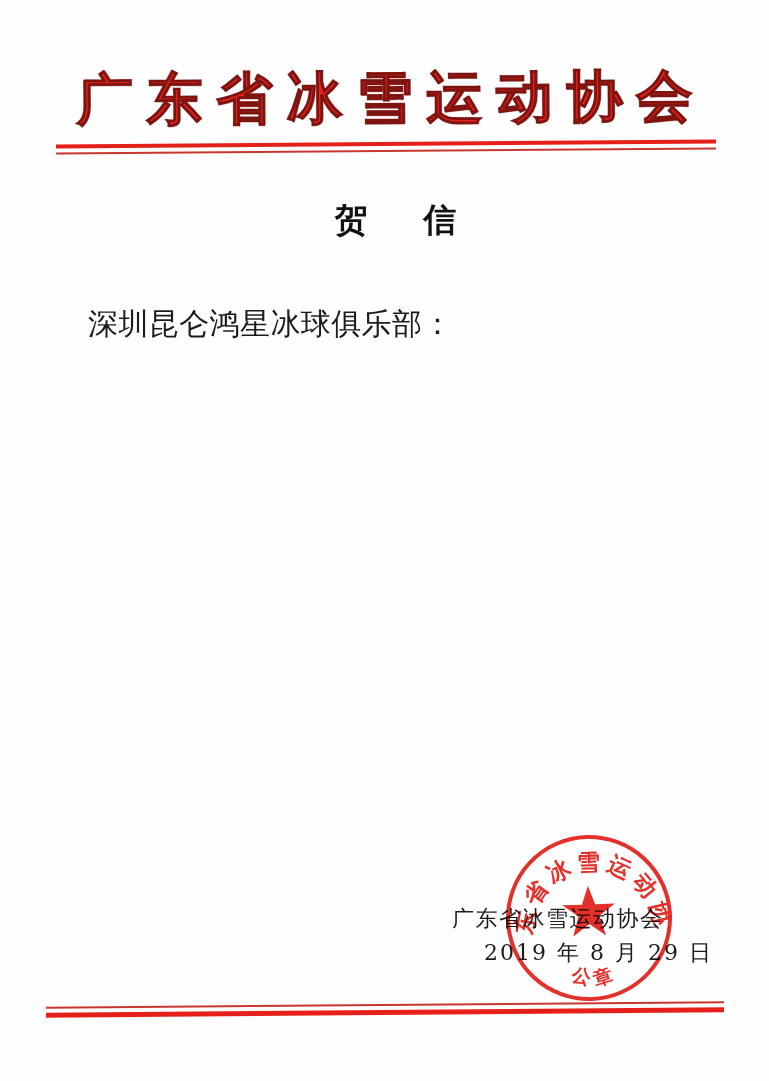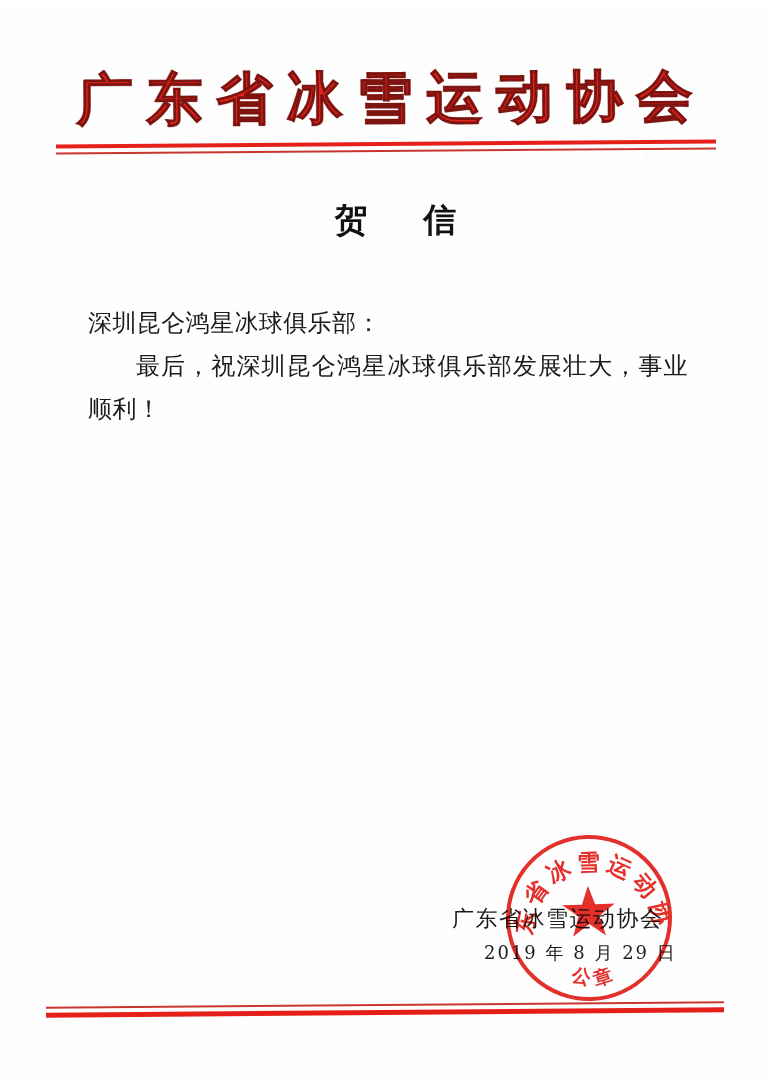--- a/index.html
+++ b/index.html
@@ -92,21 +92,21 @@
   }
 
   
   .letter-body {
     position: absolute;
     left: 88px;
     top: 298px;
     width: 600px;
     color: #1b1b1b;
     font-family: "DejaVu Serif", "Liberation Serif", serif;
-    font-size: 24px;
+    font-size: 30px;
     line-height: 43px;
     letter-spacing: 0.4px;
   }
   .salutation {
     margin: 0 0 0 0;
     white-space: nowrap;
   }
   .para {
     margin: 0;
     text-indent: 2em;
@@ -127,21 +127,21 @@
     font-family: "DejaVu Serif", "Liberation Serif", serif;
     z-index: 2;
   }
   .signer {
     font-size: 22px;
     letter-spacing: 1.5px;
     white-space: nowrap;
     line-height: 34px;
   }
   .sign-date {
-    font-size: 18px;
+    font-size: 22px;
     letter-spacing: 2px;
     white-space: nowrap;
     line-height: 34px;
     padding-left: 32px;
   }
 
   
   .seal {
     position: absolute;
     left: 506px;
@@ -212,21 +212,20 @@
 
   <div class="rule-group-top">
     <div class="rule-thick"></div>
     <div class="rule-thin"></div>
   </div>
 
   <div class="doc-title">贺 信</div>
 
   <div class="letter-body">
     <p class="salutation">深圳昆仑鸿星冰球俱乐部：</p>
-    <p class="para p3">最后，祝深圳昆仑鸿星冰球俱乐部发展壮大，事业顺利！</p>
   </div>
 
   <div class="signature-block">
     <div class="signer">广东省冰雪运动协会</div>
     <div class="sign-date">2019 年 8 月 29 日</div>
   </div>
 
   <div class="seal">
     <div class="seal-arc-text">
       <svg viewBox="0 0 166 166" width="166" height="166">

